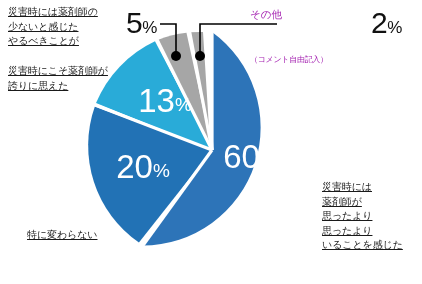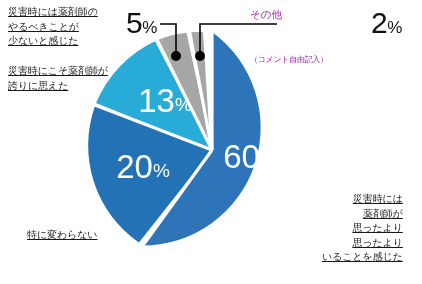--- a/index.html
+++ b/index.html
@@ -38,22 +38,21 @@
     left: 8px;
     top: 64px;
   }
   #label-変わらない {
     left: 27px;
     top: 196px;
     margin-top: 32px;
   }
   #label-必要 {
     left: 322px;
-    top: 192px;
-    text-align: right;
+    top: 180px;
   }
   .ext-pct {
     position: absolute;
     color: #111111;
     font-weight: 400;
     line-height: 1;
   }
   .ext-pct .num {
     font-size: 30px;
     letter-spacing: -0.5px;
@@ -147,22 +146,22 @@
     </g>
 
     <g fill="#000000">
       <circle cx="176" cy="56" r="5"></circle>
       <circle cx="200" cy="56" r="5"></circle>
     </g>
   </svg>
 
   <div class="cat-label" id="label-少ない">
     <div>災害時には薬剤師の</div>
+    <div>少ないと感じた</div>
     <div>やるべきことが</div>
-    <div>少ないと感じた</div>
   </div>
 
   <div class="cat-label" id="label-誇り">
     <div>災害時にこそ薬剤師が</div>
     <div>誇りに思えた</div>
   </div>
 
   <div class="cat-label" id="label-変わらない">
     <div>特に変わらない</div>
   </div>

